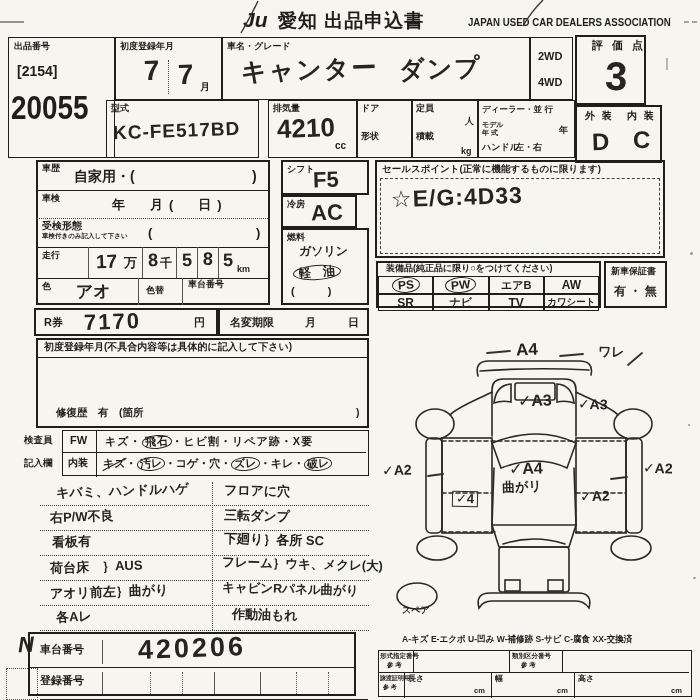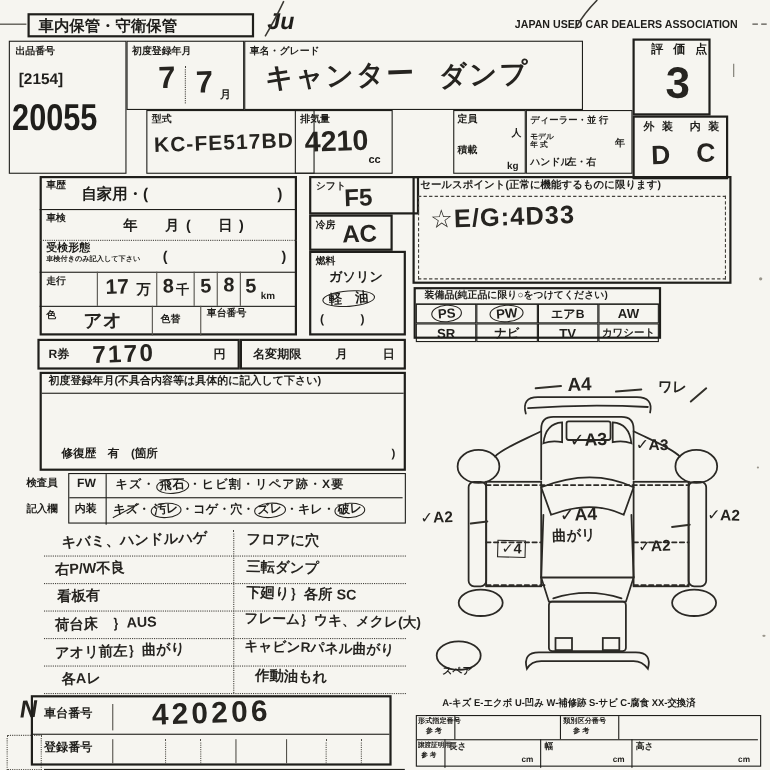--- a/index.html
+++ b/index.html
@@ -35,24 +35,22 @@
   <path d="M258,1 Q251,16 241,33" stroke="#3a3833" stroke-width="1.4" fill="none"></path>
   <path d="M543,0 Q531,12 523,26" stroke="#3a3833" stroke-width="1.4" fill="none"></path>
   <line x1="0" y1="22" x2="24" y2="22" stroke="#55534c" stroke-width="1.2"></line>
   <line x1="684" y1="22" x2="700" y2="22" stroke="#55534c" stroke-width="1.2" stroke-dasharray="5 3"></line>
   <line x1="667" y1="58" x2="667" y2="70" stroke="#7a776e" stroke-width="1"></line>
 </svg>
 <div class="speck" style="left:690px;top:252px;width:3px;height:3px"></div>
 <div class="speck" style="left:688px;top:424px;width:2px;height:2px"></div>
 <div class="speck" style="left:693px;top:577px;width:3px;height:2px"></div>
 
-<div class="b" style="left:25px;top:12px;width:206px;height:22px;border-width:2px">
-  <div class="t big" style="left:8px;top:2px;font-size:14px">車内保管・守衛保管</div>
-</div>
 <div class="t" style="left:243px;top:9px;font-size:21px;font-weight:900;font-style:italic">Ju</div>
+<div class="t big" style="left:278px;top:11px;font-size:19px;letter-spacing:1px">愛知 出品申込書</div>
 <div class="t big" style="left:468px;top:17px;font-size:10.5px;transform:scaleX(0.92);transform-origin:left">JAPAN USED CAR DEALERS ASSOCIATION</div>
 
 <div class="b" style="left:8px;top:37px;width:107px;height:121px">
   <div class="t lbl" style="left:5px;top:4px">出品番号</div>
   <div class="t big" style="left:8px;top:26px;font-size:14px">[2154]</div>
   <div class="t big" style="left:2px;top:52px;font-size:34px;transform:scaleX(0.82);transform-origin:left">20055</div>
 </div>
 
 <div class="b" style="left:115px;top:37px;width:107px;height:63px">
   <div class="t lbl" style="left:4px;top:4px">初度登録年月</div>
@@ -61,43 +59,52 @@
   <div class="t hw" style="left:62px;top:22px;font-size:28px">7</div>
   <div class="t lbl" style="left:84px;top:44px;font-size:10px">月</div>
 </div>
 
 <div class="b" style="left:222px;top:37px;width:308px;height:63px">
   <div class="t lbl" style="left:4px;top:4px">車名・グレード</div>
   <div class="t hw" style="left:18px;top:18px;font-size:25px;letter-spacing:2px">キャンター</div>
   <div class="t hw" style="left:176px;top:17px;font-size:25px;letter-spacing:2px">ダンプ</div>
 </div>
 
+<div class="b" style="left:530px;top:37px;width:43px;height:63px">
+  <div class="t big" style="left:7px;top:13px;font-size:11px">2WD</div>
+  <div class="t big" style="left:7px;top:39px;font-size:11px">4WD</div>
+</div>
 
 <div class="b" style="left:575px;top:35px;width:71px;height:70px;border-width:2px">
   <div class="t big" style="left:15px;top:3px;font-size:11px;letter-spacing:3px">評 価 点</div>
 
   <div class="t hw2" style="left:28px;top:18px;font-size:40px">3</div>
 </div>
 
 <div class="b" style="left:575px;top:105px;width:87px;height:58px;border-width:2px">
   <div class="t big" style="left:8px;top:4px;font-size:10px;letter-spacing:2px">外 装</div>
   <div class="t big" style="left:50px;top:4px;font-size:10px;letter-spacing:2px">内 装</div>
 
   <div class="t hw" style="left:15px;top:22px;font-size:24px">D</div>
   <div class="t hw2" style="left:56px;top:20px;font-size:24px">C</div>
 </div>
 
-<div class="b" style="left:133px;top:100px;width:153px;height:58px">
+<div class="b" style="left:106px;top:100px;width:153px;height:58px">
   <div class="t lbl" style="left:4px;top:3px">型式</div>
   <div class="t hw" style="left:6px;top:20px;font-size:19px;letter-spacing:1px">KC-FE517BD</div>
 </div>
 <div class="b" style="left:268px;top:100px;width:89px;height:58px">
   <div class="t lbl" style="left:4px;top:3px">排気量</div>
   <div class="t hw" style="left:8px;top:14px;font-size:26px">4210</div>
   <div class="t lbl" style="left:66px;top:40px;font-size:10px">cc</div>
+</div>
+<div class="b" style="left:357px;top:100px;width:55px;height:58px">
+  <div class="t lbl" style="left:3px;top:3px">ドア</div>
+
+  <div class="t lbl" style="left:3px;top:31px">形状</div>
 </div>
 <div class="b" style="left:412px;top:100px;width:66px;height:58px">
   <div class="t lbl" style="left:3px;top:3px">定員</div>
   <div class="t lbl" style="left:52px;top:16px">人</div>
 
   <div class="t lbl" style="left:3px;top:31px">積載</div>
   <div class="t lbl" style="left:48px;top:46px">kg</div>
 </div>
 <div class="b" style="left:478px;top:100px;width:97px;height:58px">
   <div class="t lbl" style="left:3px;top:4px;font-size:8.5px">ディーラー・並 行</div>
@@ -142,21 +149,21 @@
 <div class="t lbl" style="left:237px;top:265px;font-size:9px">km</div>
 <div class="bt" style="left:36px;top:278px;width:234px;border-width:1.5px"></div>
 
 <div class="t lbl" style="left:42px;top:282px">色</div>
 <div class="t hw" style="left:76px;top:283px;font-size:17px">アオ</div>
 <div class="thinv" style="left:138px;top:278px;height:27px"></div>
 <div class="t lbl" style="left:146px;top:286px">色替</div>
 <div class="thinv" style="left:182px;top:278px;height:27px"></div>
 <div class="t lbl" style="left:188px;top:280px">車台番号</div>
 
-<div class="b" style="left:281px;top:160px;width:100px;height:35px;border-width:2px">
+<div class="b" style="left:281px;top:160px;width:88px;height:35px;border-width:2px">
   <div class="t lbl" style="left:4px;top:3px">シフト</div>
   <div class="t hw" style="left:30px;top:6px;font-size:22px">F5</div>
 </div>
 <div class="b" style="left:281px;top:195px;width:76px;height:33px;border-width:2px">
   <div class="t lbl" style="left:4px;top:3px">冷房</div>
   <div class="t hw" style="left:28px;top:4px;font-size:22px">AC</div>
 </div>
 <div class="b" style="left:281px;top:228px;width:88px;height:77px;border-width:2px">
   <div class="t lbl" style="left:4px;top:3px">燃料</div>
   <div class="t big" style="left:16px;top:15px;font-size:12px">ガソリン</div>
@@ -195,20 +202,24 @@
     <div class="cell" style="font-size:11px">
           <span>ナビ</span>
         </div>
     <div class="cell" style="font-size:12px">
           <span>TV</span>
         </div>
     <div class="cell" style="font-size:9.5px">
           <span>カワシート</span>
         </div>
   </div>
+</div>
+<div class="b" style="left:604px;top:261px;width:63px;height:47px;border-width:2px">
+  <div class="t big" style="left:5px;top:4px;font-size:9px">新車保証書</div>
+  <div class="t big" style="left:8px;top:22px;font-size:12px">有 ・ 無</div>
 </div>
 
 <div class="b" style="left:34px;top:308px;width:184px;height:28px;border-width:2px">
   <div class="t big" style="left:8px;top:7px;font-size:11px">R券</div>
   <div class="t hw" style="left:48px;top:0px;font-size:22px;letter-spacing:2px">7170</div>
   <div class="t big" style="left:158px;top:7px;font-size:11px">円</div>
 </div>
 <div class="b" style="left:218px;top:308px;width:151px;height:28px;border-width:2px">
   <div class="t big" style="left:10px;top:7px;font-size:11px">名変期限</div>
   <div class="t big" style="left:85px;top:7px;font-size:11px">月</div>

